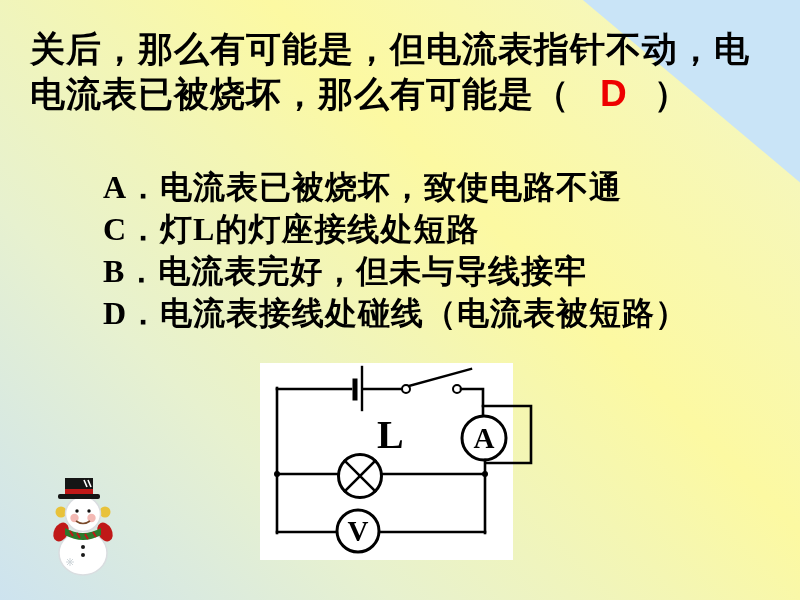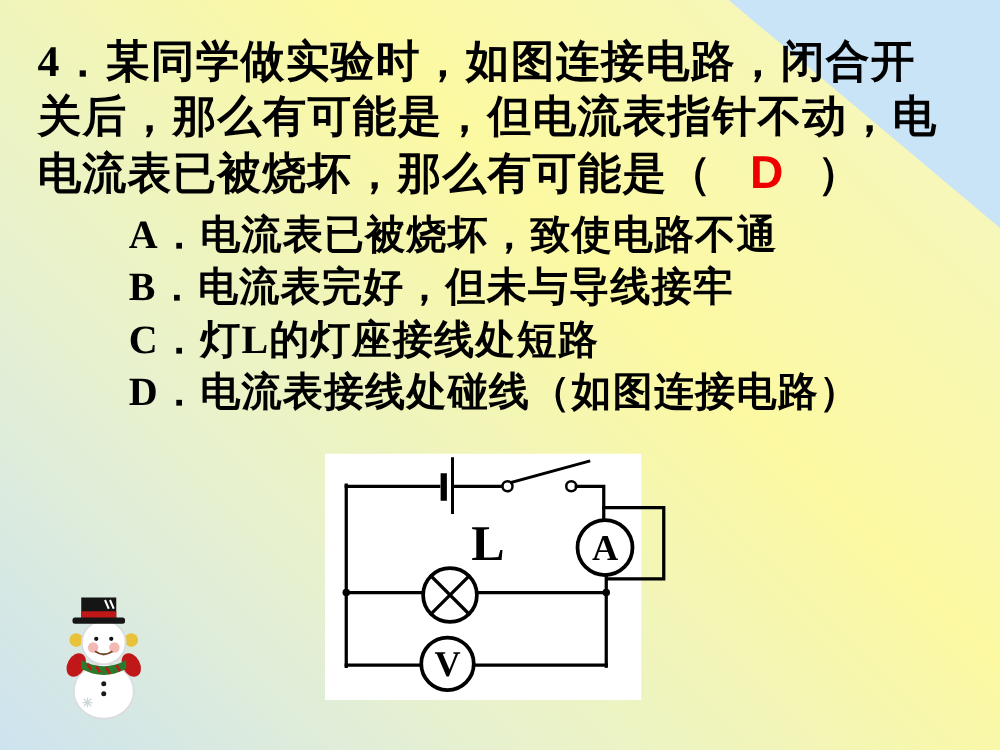--- a/index.html
+++ b/index.html
@@ -31,30 +31,29 @@
   .circuit-box{position:absolute;left:253px;top:358px;width:295px;height:210px;}
   .snowman{position:absolute;left:46px;top:474px;width:74px;height:104px;}
   svg text{font-family:"Liberation Serif",serif;}
 </style>
 </head>
 <body>
 
 <div class="corner-triangle"></div>
 
 <div class="question">
-  <div>4．某同学做实验时，如图连接电路，闭合开</div>
   <div>关后，那么有可能是，但电流表指针不动，电</div>
   <div><span>电流表已被烧坏，那么有可能是（</span><span class="answer-letter">D</span><span>）</span></div>
 </div>
 
 <div class="options">
   <div>A．电流表已被烧坏，致使电路不通</div>
+  <div>C．灯L的灯座接线处短路</div>
   <div>B．电流表完好，但未与导线接牢</div>
-  <div>C．灯L的灯座接线处短路</div>
-  <div>D．电流表接线处碰线（如图连接电路）</div>
+  <div>D．电流表接线处碰线（电流表被短路）</div>
 </div>
 
 <div class="circuit-box">
   <svg width="295" height="210" viewBox="253 358 295 210" xmlns="http://www.w3.org/2000/svg">
     <rect x="260" y="363" width="253" height="197" fill="#ffffff"></rect>
     <g stroke="#000" fill="none" stroke-width="2.6" stroke-linecap="square">
 
       <path d="M277 388 V533"></path>
       <path d="M277 389 H351"></path>
 

